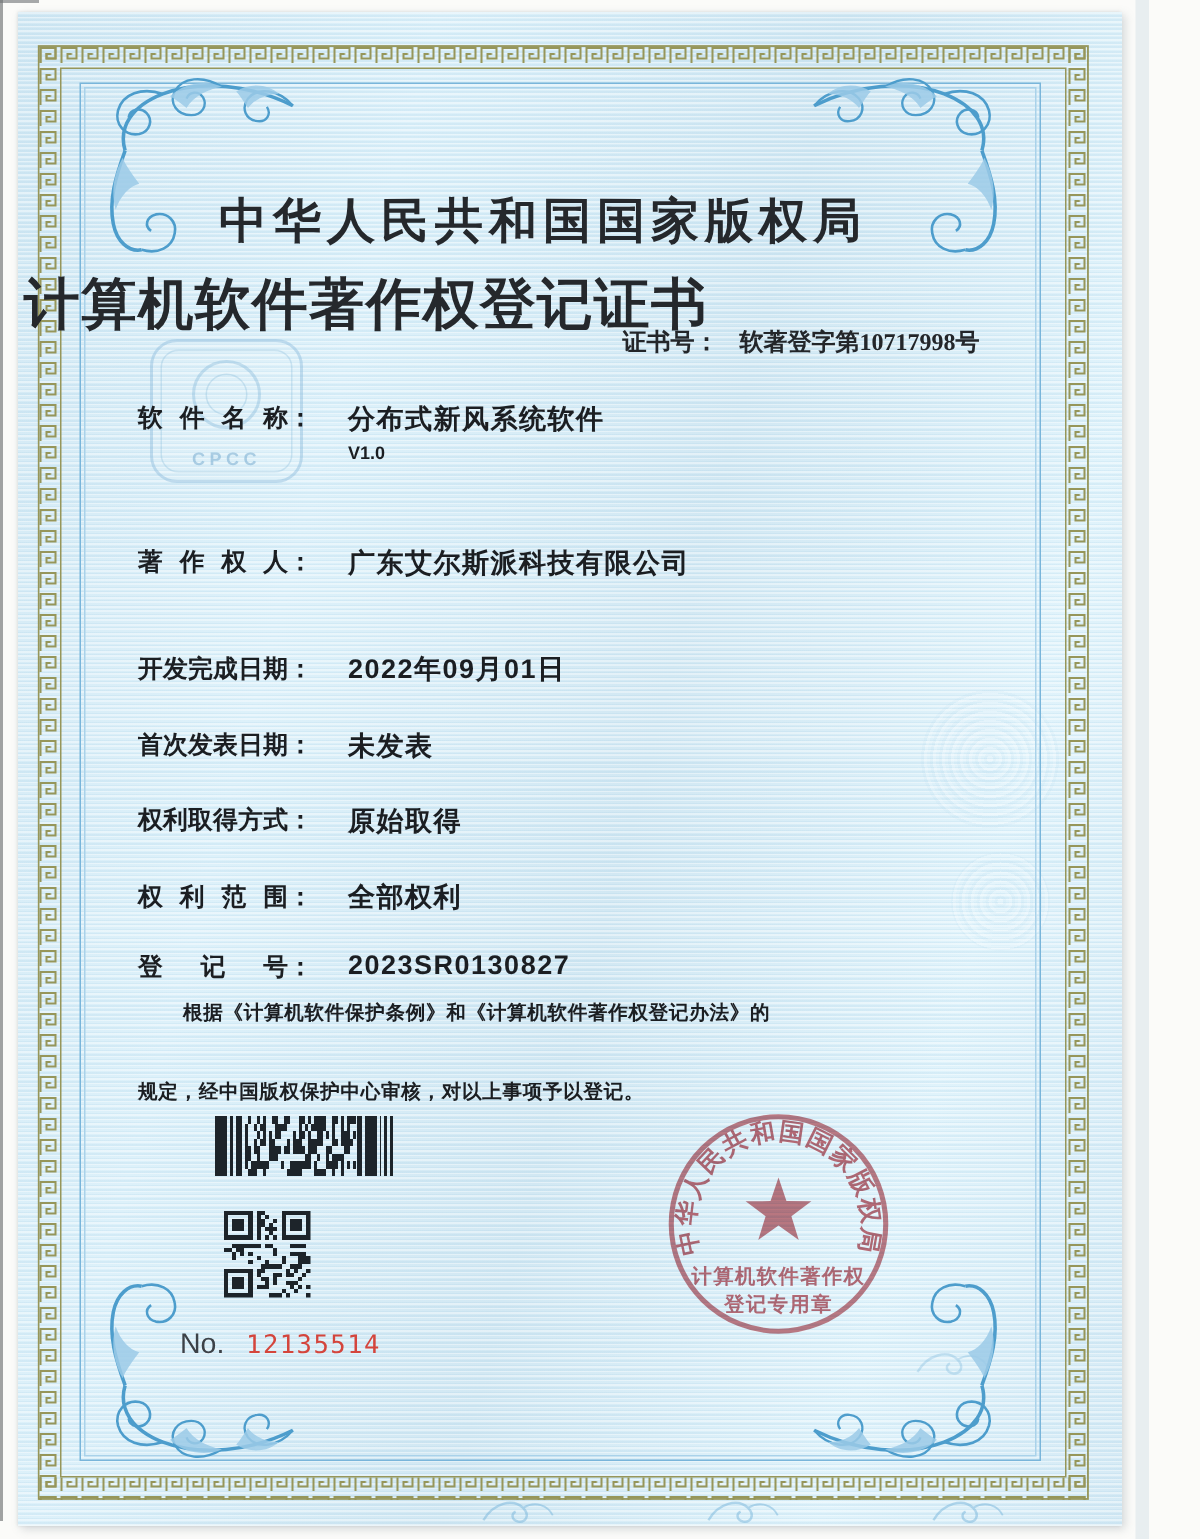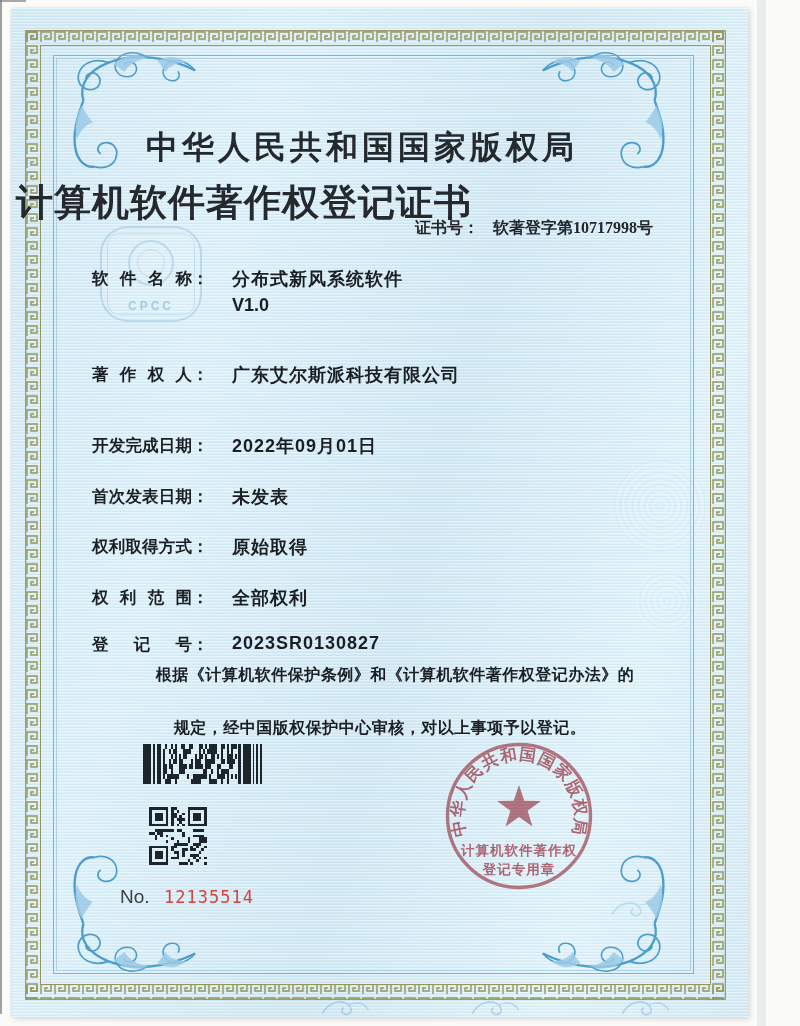--- a/index.html
+++ b/index.html
@@ -29,21 +29,21 @@
   .fl{position:absolute;width:152px;height:126px;z-index:3;}
   .fl-tl{left:34px;top:42px;}
   .fl-tr{left:528px;top:42px;transform:scaleX(-1);}
   .fl-bl{left:34px;top:840px;transform:scaleY(-1);}
   .fl-br{left:528px;top:840px;transform:scale(-1,-1);}
   .waves{position:absolute;left:22px;top:989px;z-index:2;opacity:.45;}
   .curl-single{position:absolute;left:598px;top:890px;opacity:.3;z-index:1;}
 
   
   .emboss{position:absolute;left:88px;top:218px;width:98px;height:92px;z-index:1;
-    border:2px solid rgba(130,182,216,.42);border-radius:28px;background:rgba(255,255,255,.10);}
+    border:2px solid rgba(130,182,216,.42);border-radius:18px;background:rgba(255,255,255,.10);}
   .emboss::before{content:"";position:absolute;inset:5px;border:1px solid rgba(130,182,216,.30);border-radius:12px;}
   .emboss-ring{position:absolute;left:26px;top:12px;width:42px;height:42px;border:2px solid rgba(130,182,216,.38);border-radius:50%;}
   .emboss-ring::after{content:"";position:absolute;inset:7px;border:1px solid rgba(130,182,216,.32);border-radius:50%;}
   .emboss-text{position:absolute;left:0;right:0;bottom:7px;text-align:center;font-size:12px;letter-spacing:3px;
     color:rgba(118,172,208,.55);font-weight:700;}
   .wm{position:absolute;border-radius:50%;z-index:1;
     background:repeating-radial-gradient(circle, rgba(255,255,255,.5) 0 2px, rgba(160,205,230,.25) 2px 4px, transparent 4px 6px);
     opacity:.35;}
   .wm1{left:600px;top:450px;width:96px;height:96px;}
   .wm2{left:622px;top:560px;width:66px;height:66px;}
@@ -54,24 +54,24 @@
   .certno{position:absolute;right:95px;top:210px;z-index:5;white-space:nowrap;
     font-family:"Liberation Serif","DejaVu Serif",serif;font-weight:700;font-size:16px;color:#23262a;}
   .certno .gap{display:inline-block;width:14px;}
 
   .row{position:absolute;left:80px;height:24px;white-space:nowrap;z-index:5;color:#1b1e22;}
   .justify{display:inline-flex;justify-content:space-between;width:100px;vertical-align:baseline;
     font-size:16.5px;font-weight:700;}
   .suffix{font-size:16.5px;font-weight:700;}
   .fvalue{position:absolute;left:140px;top:-1px;font-size:18px;font-weight:700;letter-spacing:1px;}
   .r0{top:260px;} .r1{top:356px;} .r2{top:427px;} .r3{top:478px;} .r4{top:528px;} .r5{top:579px;} .r6{top:626px;}
-  .v2{position:absolute;left:220px;top:287px;font-size:18px;font-weight:700;z-index:5;color:#1b1e22;}
+  .v2{position:absolute;left:220px;top:287px;font-size:12px;font-weight:700;z-index:5;color:#1b1e22;}
 
   .statement{position:absolute;left:80px;top:640px;width:576px;z-index:5;
-    font-size:16px;font-weight:700;line-height:53px;letter-spacing:.5px;color:#1b1e22;text-align:center;}
+    font-size:13px;font-weight:700;line-height:53px;letter-spacing:.5px;color:#1b1e22;}
   .statement .l1{text-indent:30px;}
 
   
   .barcode{position:absolute;left:131px;top:736px;z-index:5;}
   .qrcode{position:absolute;left:137px;top:799px;z-index:5;}
 
   
   .seal{position:absolute;left:422px;top:723px;z-index:4;mix-blend-mode:multiply;opacity:.92;}
 
   .serial{position:absolute;left:108px;top:878px;z-index:5;white-space:nowrap;}

